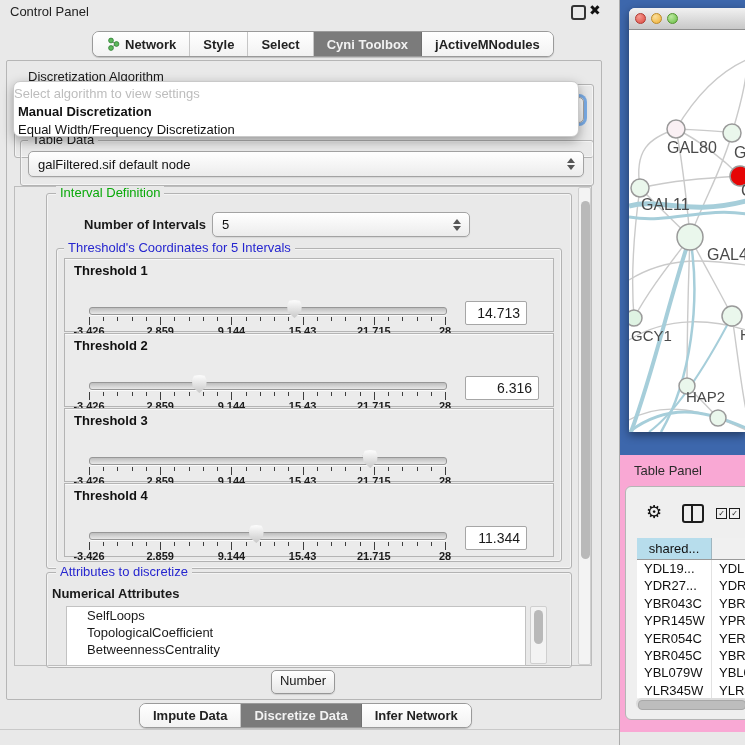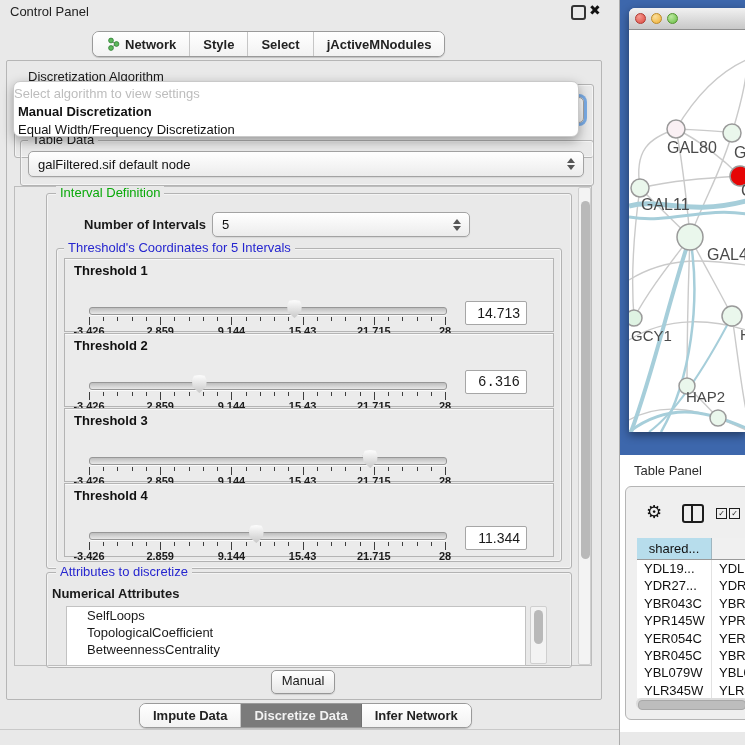--- a/index.html
+++ b/index.html
@@ -58,21 +58,21 @@
   .netwin{left:9px;top:8px;width:117px;height:424px;border-radius:6px 0 0 0;
           box-shadow:0 3px 10px rgba(0,0,0,.45);background:#FFF;}
   .titlebar{left:0;top:0;width:100%;height:22px;border-radius:6px 0 0 0;
             background:linear-gradient(#F1F1F1,#C8C8C8);border-bottom:1px solid #8E8E8E;box-sizing:border-box;}
   .light{position:absolute;top:5px;width:11px;height:11px;border-radius:50%;box-sizing:border-box;}
   .l-red{background:radial-gradient(circle at 35% 30%,#F59A90,#DD4A41);border:1px solid #AF3A32;}
   .l-yel{background:radial-gradient(circle at 35% 30%,#FADF9C,#EFAF33);border:1px solid #BC8A28;}
   .l-grn{background:radial-gradient(circle at 35% 30%,#BCE8A0,#67BE43);border:1px solid #53932F;}
   .canvas{left:0;top:22px;width:117px;height:402px;background:#FFF;overflow:hidden;}
   .netlabel{position:absolute;color:#4A4A4A;white-space:nowrap;}
-  .tp-region{left:0;top:455px;width:126px;height:277px;background:#ffffff;}
+  .tp-region{left:0;top:455px;width:126px;height:277px;background:#f9a8d4;}
   .tp-title{font-size:13px;color:#2b2b2b;}
   .tp-box{background:#EFEFEF;border:1px solid #B5B5B5;border-radius:6px;}
   .gear{font-size:18px;color:#111;line-height:18px;}
   .split-icon{width:18px;height:15px;border:2px solid #1c1c1c;border-radius:3px;position:relative;}
   .split-icon::after{content:"";position:absolute;left:7px;top:0;width:2px;height:100%;background:#1c1c1c;}
   .cb{width:9px;height:9px;border:1.5px solid #1c1c1c;font-size:8px;line-height:9px;text-align:center;color:#1c1c1c;}
   .tp-table{position:absolute;overflow:hidden;font-size:13px;}
   .tp-hrow{display:flex;height:21px;border-bottom:1px solid #9a9a9a;}
   .tp-hcell{box-sizing:border-box;border-right:1px solid #9FB6C0;display:flex;align-items:center;justify-content:center;
             background:#F0F0F0;font-size:13px;color:#111;}
@@ -98,20 +98,23 @@
   <circle cx="10.5" cy="7" r="2.4" fill="#5CB85C" stroke="#2E7D32" stroke-width="0.8"></circle>
   <circle cx="5" cy="11" r="2.4" fill="#5CB85C" stroke="#2E7D32" stroke-width="0.8"></circle>
 </svg>
       <span>Network</span>
     </div>
     <div class="tab">
       <span>Style</span>
     </div>
     <div class="tab">
       <span>Select</span>
+    </div>
+    <div class="tab sel">
+      <span>Cyni Toolbox</span>
     </div>
     <div class="tab">
       <span>jActiveMNodules</span>
     </div>
   </div>
 
 <div class="abs mainbox" style="left:6px;top:60px;width:594px;height:638px;"></div>
 
 <div class="abs grp" style="left:14px;top:84px;width:578px;height:72px;"></div>
 <div class="abs grp-title" style="left:24px;top:70px;">Discretization Algorithm</div>
@@ -235,21 +238,21 @@
         <span class="tick major" style="left: 100%;"></span>
       </div>
       <div style="position: absolute; left: 24px; top: 66px; width: 356px; height: 12px;">
         <span class="tklab" style="left: 0%;">-3.426</span>
         <span class="tklab" style="left: 20%;">2.859</span>
         <span class="tklab" style="left: 40%;">9.144</span>
         <span class="tklab" style="left: 60%;">15.43</span>
         <span class="tklab" style="left: 80%;">21.715</span>
         <span class="tklab" style="left: 100%;">28</span>
       </div>
-      <div class="valuebox" style="left: 400px; top: 36px; width: 62px; height: 24px; font-family: Liberation Mono, monospace;">6.316</div>
+      <div class="valuebox" style="left: 400px; top: 42px; width: 74px; height: 24px;">6.316</div>
     </div>
     <div class="tbox abs" style="left: 64px; top: 408px; width: 488px; height: 72px;">
       <div class="tlab">Threshold 3</div>
       <div class="track" style="left: 24px; top: 48px; width: 356px;"></div>
       <div class="thumb" style="left: 297.734px; top: 41px;"></div>
       <div style="position: absolute; left: 24px; top: 58px; width: 356px; height: 8px;">
         <span class="tick major" style="left: 0%;"></span>
         <span class="tick" style="left: 4%;"></span>
         <span class="tick" style="left: 8%;"></span>
         <span class="tick" style="left: 12%;"></span>
@@ -335,21 +338,21 @@
 <div class="abs" style="left:52px;top:586px;font-size:13px;font-weight:700;">Numerical Attributes</div>
 <div class="abs listbox" style="left:66px;top:606px;width:458px;height:58px;" id="attr-list">
     <div class="listitem">SelfLoops</div>
     <div class="listitem">TopologicalCoefficient</div>
     <div class="listitem">BetweennessCentrality</div>
   </div>
 <div class="abs sbar" style="left:530px;top:606px;width:17px;height:58px;box-sizing:border-box;">
   <div class="sthumb" style="left:3px;top:3px;width:9px;height:34px;"></div>
 </div>
 
-<div class="abs btn" style="left:271px;top:670px;width:62px;height:22px;">Manual</div>
+<div class="abs btn" style="left:271px;top:670px;width:62px;height:22px;">Number</div>
 
 <div class="abs seg" id="bottom-tabs" style="left:139px;top:703px;height:23px;">
     <div class="tab">
       <span>Impute Data</span>
     </div>
     <div class="tab sel">
       <span>Discretize Data</span>
     </div>
     <div class="tab">
       <span>Infer Network</span>

